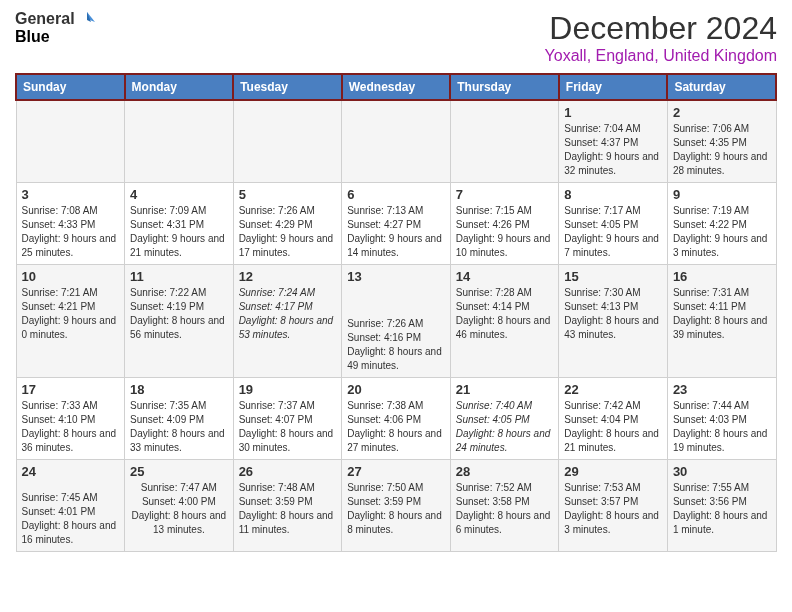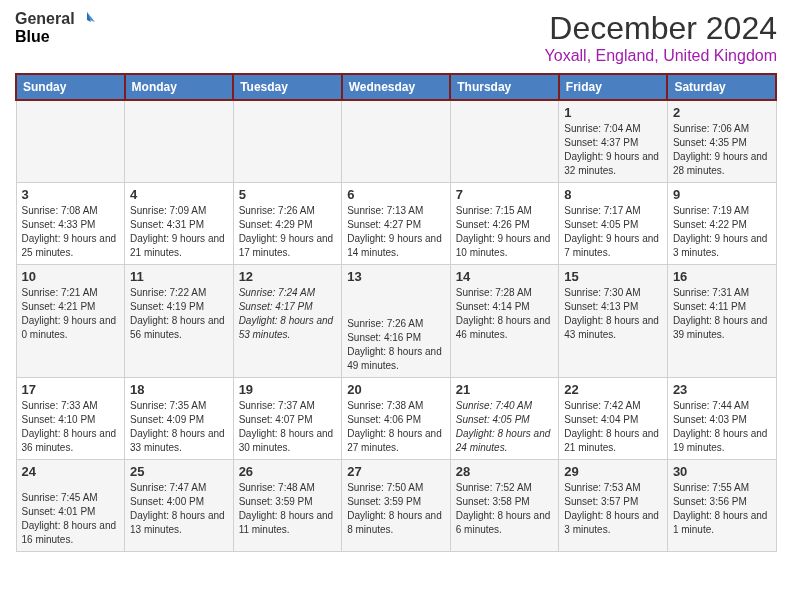--- a/index.html
+++ b/index.html
@@ -265,21 +265,21 @@
       </tr>
       <tr>
         <td>
           <span class="day-number">24</span>
           <div class="day-info" style="white-space: pre-line; margin-top: 12px;">Sunrise: 7:45 AM
 Sunset: 4:01 PM
 Daylight: 8 hours and 16 minutes.</div>
         </td>
         <td>
           <span class="day-number">25</span>
-          <div class="day-info" style="white-space: pre-line;">Sunrise: 7:47 AM
+          <div class="day-info" style="white-space: pre-line; text-align: center;">Sunrise: 7:47 AM
 Sunset: 4:00 PM
 Daylight: 8 hours and 13 minutes.</div>
         </td>
         <td>
           <span class="day-number">26</span>
           <div class="day-info" style="white-space: pre-line;">Sunrise: 7:48 AM
 Sunset: 3:59 PM
 Daylight: 8 hours and 11 minutes.</div>
         </td>
         <td>

